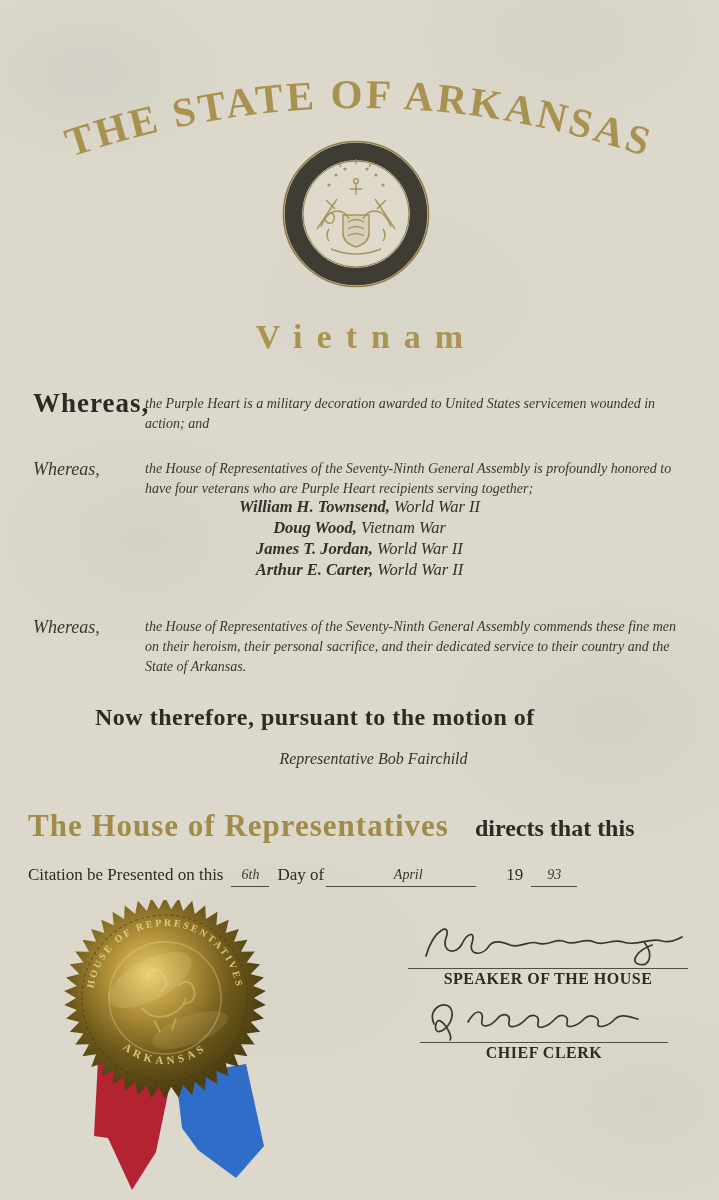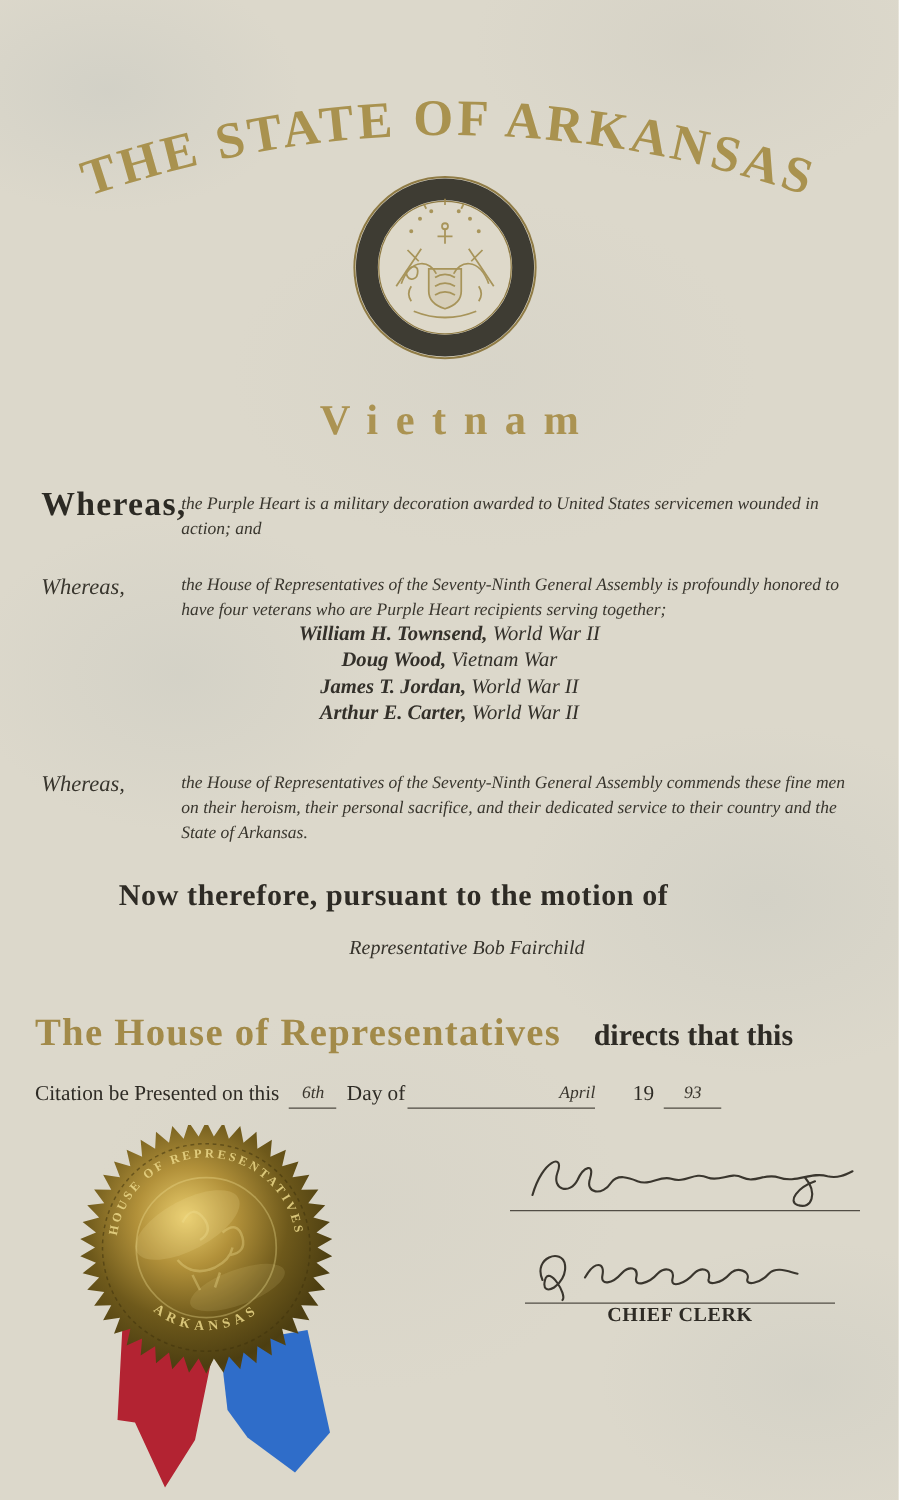--- a/index.html
+++ b/index.html
@@ -40,21 +40,21 @@
   .now-therefore{ left:95px; top:686px; font-size:24px; letter-spacing:0.5px;}
   .rep-line{ left:0; right:0; top:750px; text-align:center; font-style:italic; font-size:16px; color:#36332c;padding-left:28px;}
   .directive1{ left:28px; top:808px; display:flex; align-items:baseline; gap:26px;}
   .house-gold{ font-size:31px; font-weight:bold; color:#a28a49; letter-spacing:1px;}
   .directs{ font-size:24px; font-weight:bold; color:#2e2b25;}
   .directive2{ left:28px; top:862px; display:flex; align-items:flex-end; gap:8px;}
   .directive2 .bl{ font-size:17px; line-height:26px; font-weight:normal; color:#2e2b25;}
   .fill{ display:inline-flex; flex-direction:column; align-items:center; margin-bottom:1px;}
   .fill .val{ font-style:italic; font-size:14px; line-height:13px; color:#3a362e;}
   .fill .ul{ border-bottom:1.4px solid #4e4a42; height:5px;}
-  .fill.month{ align-items:flex-end;}
+  .fill.month{ align-items:center;}
   .fill.month .val{ padding-left:14px;}
   
   .foil-wrap{ left:50px; top:900px; width:230px; height:300px;}
   
   .sig-block{ display:flex; flex-direction:column; align-items:center;}
   .sig-script{ display:block;}
   .sig-line{ width:100%; border-bottom:1.3px solid #514d45; height:0;}
   .sig-label{ font-family:"Liberation Serif", serif; font-weight:bold; font-size:16px; letter-spacing:0.5px; color:#2e2b25; margin-top:1px;}
   svg text{ font-family:"Liberation Serif", serif; }
 </style>
@@ -188,20 +188,21 @@
   </svg>
 
   <div class="abs sig-block" style="left:408px; top:916px; width:280px;">
     <svg class="sig-script" width="280" height="52" viewBox="0 0 280 52" aria-label="L. L. Doc Bryan">
       <g stroke="#3a362e" stroke-width="1.7" fill="none" stroke-linecap="round">
         <path d="M18 40 C 26 12 44 6 38 22 C 33 36 48 40 54 28 C 59 17 68 14 64 27 C 60 39 74 41 81 30 C 86 23 95 26 102 29 C 112 33 120 24 129 27 C 141 31 147 21 158 26 C 168 30 176 21 186 26 C 196 31 204 22 215 26 C 229 31 241 21 254 25 C 262 27 268 24 274 21"></path>
         <path d="M236 26 C 246 38 242 52 230 48 C 222 45 230 34 244 29"></path>
       </g>
     </svg>
     <div class="sig-line"></div>
+    <div class="sig-label">SPEAKER OF THE HOUSE</div>
   </div>
 
   <div class="abs sig-block" style="left:420px; top:994px; width:248px;">
     <svg class="sig-script" width="248" height="48" viewBox="0 0 248 48" aria-label="Jo Renshaw">
       <g stroke="#3a362e" stroke-width="1.7" fill="none" stroke-linecap="round">
         <path d="M14 30 C 6 12 30 4 32 18 C 34 34 12 46 16 30 C 19 18 34 42 30 46"></path>
         <path d="M48 28 C 56 14 64 16 62 26 C 60 35 70 33 77 25 C 83 18 91 20 89 28 C 87 36 99 33 106 25 C 112 19 120 21 118 29 C 116 37 128 33 135 25 C 141 19 149 21 147 29 C 145 35 157 33 164 25 C 170 19 180 23 178 29 C 176 35 188 33 195 25 C 201 19 210 23 218 25"></path>
       </g>
     </svg>
     <div class="sig-line"></div>

